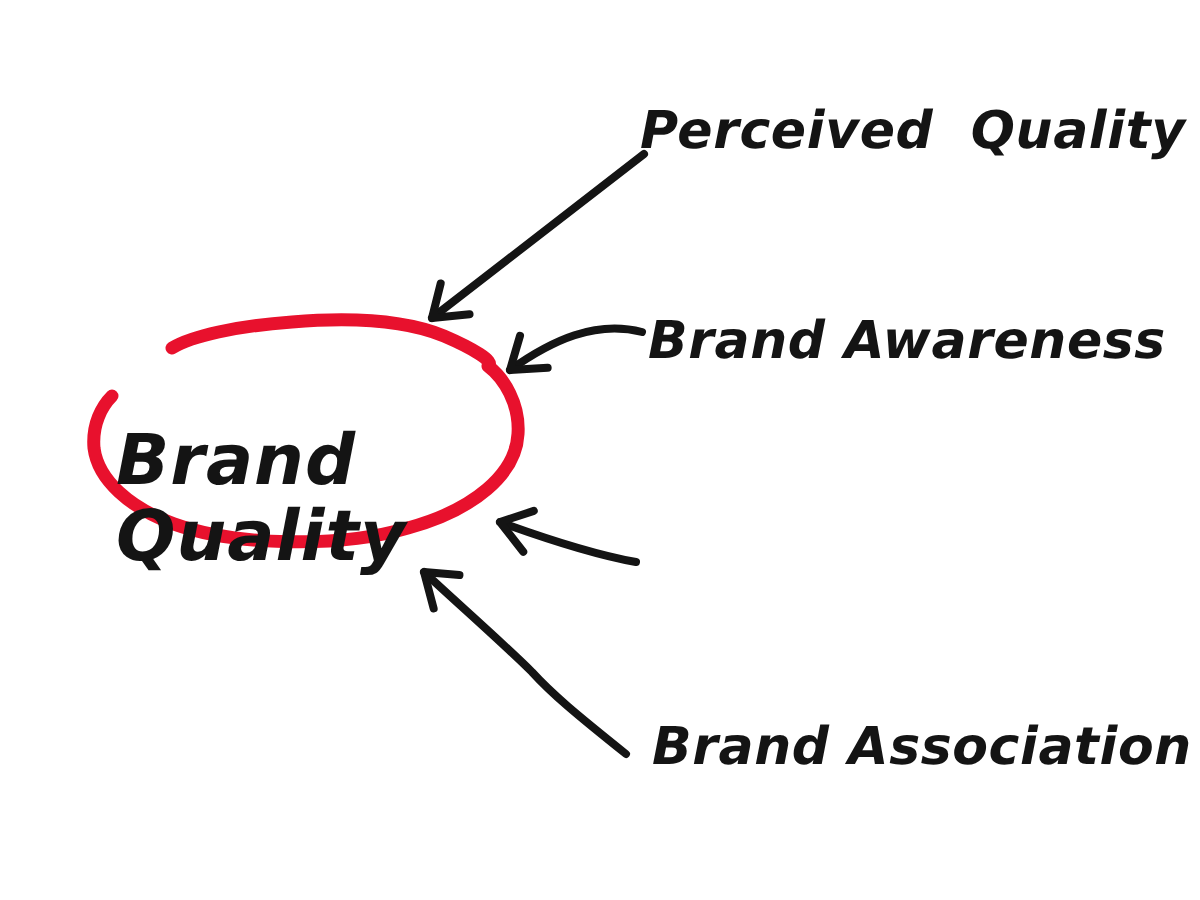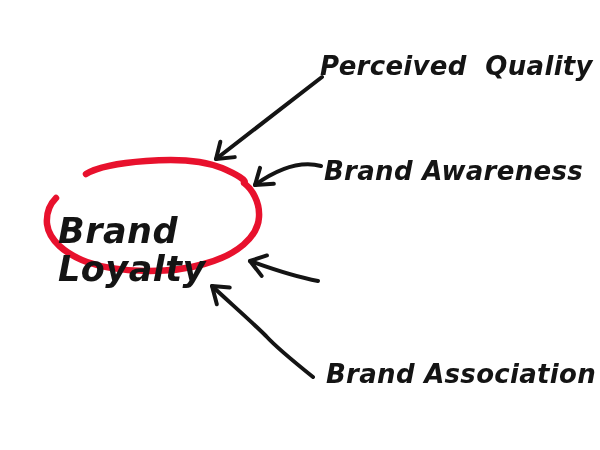--- a/index.html
+++ b/index.html
@@ -77,20 +77,20 @@
 
     <path d="M 321 166 C 298 160, 276 170, 255 185" fill="none" stroke-width="4" stroke-linecap="round" marker-end="url(#handArrow)" stroke="#141414"></path>
 
     <path d="M 318 281 C 296 277, 272 269, 250 261" fill="none" stroke-width="4" stroke-linecap="round" marker-end="url(#handArrow)" stroke="#141414"></path>
 
     <path d="M 313 377 C 288 357, 276 347, 266 336 C 252 322, 228 301, 212 286" fill="none" stroke-width="4" stroke-linecap="round" marker-end="url(#handArrow)" stroke="#141414"></path>
   </svg>
 
   <div class="title">
     <div>Brand</div>
-    <div>Loyalty</div>
+    <div>Quality</div>
   </div>
 
   <div class="factor-label label-ba">Brand Awareness</div>
   <div class="factor-label label-pq">Perceived  Quality</div>
   <div class="factor-label label-bs">Brand Association</div>
 
 </div>
 
 </body></html>

